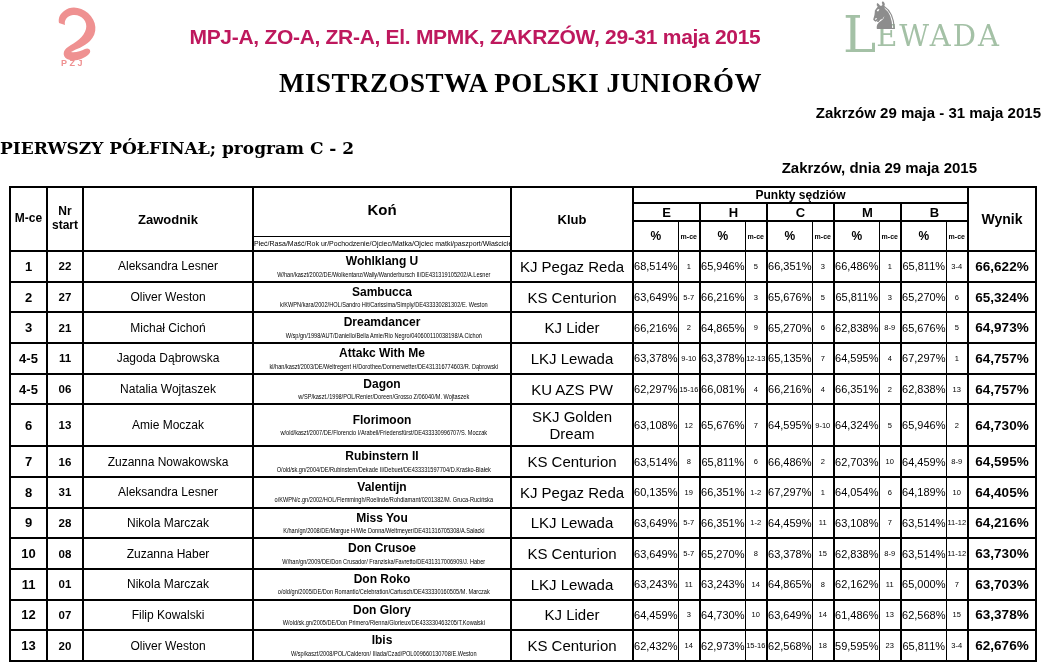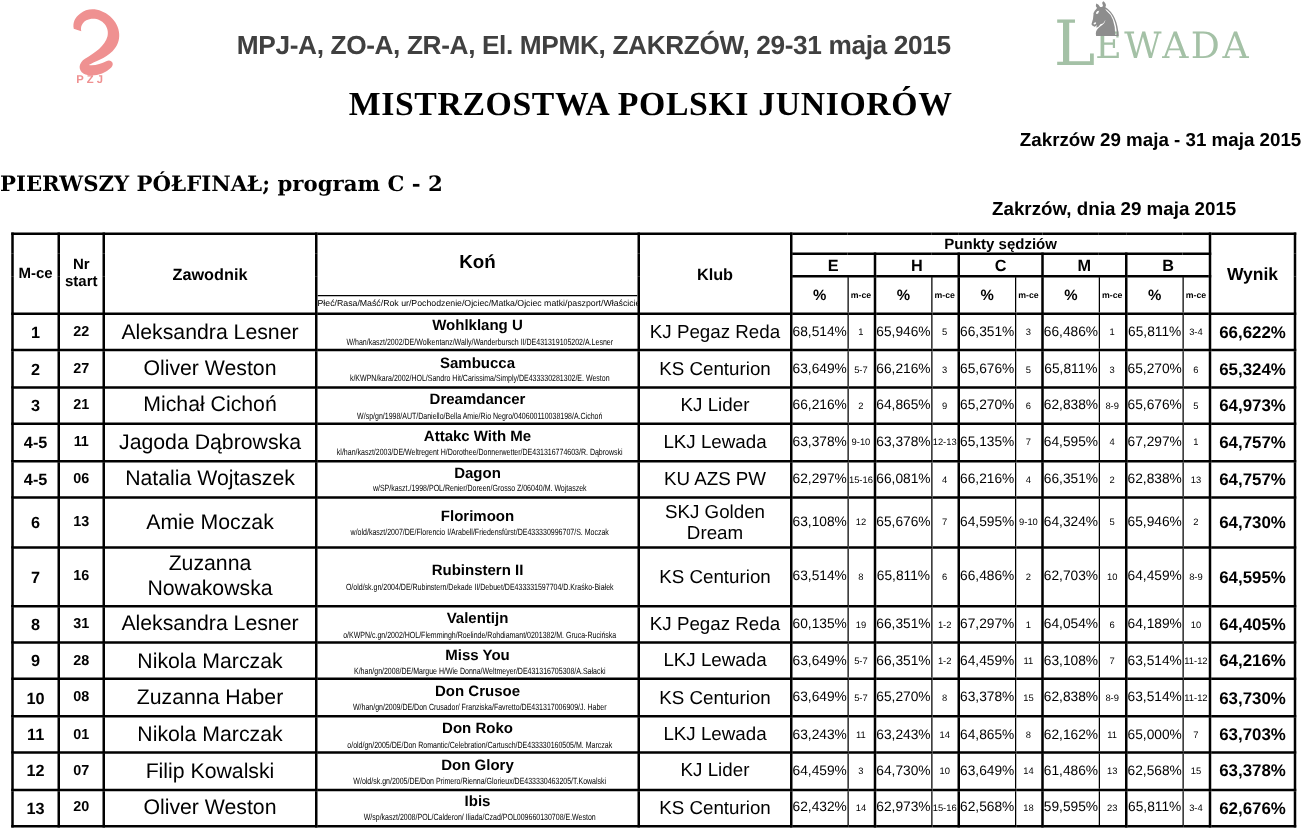--- a/index.html
+++ b/index.html
@@ -1,36 +1,36 @@
 <!DOCTYPE html>
 <html><head>
 <meta charset="utf-8">
 <style>
   * { margin:0; padding:0; box-sizing:border-box; }
   html,body { width:1041px; height:664px; }
   body { background:#fff; font-family:"Liberation Sans",sans-serif; position:relative; overflow:hidden; color:#000; }
 
   
   .event-line { position:absolute; left:125px; top:25px; width:700px; text-align:center;
-    font-size:21px; font-weight:bold; color:#404040; letter-spacing:-0.3px; white-space:nowrap; }
+    font-size:21px; font-weight:bold; color:#be185d; letter-spacing:-0.3px; white-space:nowrap; }
   .pzj { position:absolute; left:30px; top:4px; width:86px; height:66px; }
   .pzj svg { display:block; }
   .lewada { position:absolute; left:843px; top:6px; width:195px; height:58px;
     color:#a4c1a6; font-family:"DejaVu Serif",serif; white-space:nowrap; }
   .lewada .horse { position:absolute; left:24px; top:-12px; font-size:38px; color:#8d8d8d;
     font-family:"DejaVu Sans",sans-serif; z-index:2; }
   .lewada .big-l { font-size:50px; line-height:58px; vertical-align:-6px; }
   .lewada .rest { font-size:29px; letter-spacing:2px; }
   .title { position:absolute; top:68px; left:0; width:1041px; text-align:center;
     font-family:Liberation Serif, serif; font-weight:bold; font-size:27px; letter-spacing:0.5px; }
   .subtitle { position:absolute; top:104px; left:0; width:1041px; text-align:right;
     font-size:15px; font-weight:bold; }
   .program { position:absolute; top:138px; left:0; width:1041px; text-align:left;
     font-family:"DejaVu Serif",serif; font-weight:bold; font-size:17px; }
-  .dateline { position:absolute; top:159px; right:52px; font-size:15px; font-weight:bold; }
+  .dateline { position:absolute; top:159px; right:64px; font-size:15px; font-weight:bold; }
 
   
   table.results { position:absolute; left:9px; top:186px; width:1026px; height:476px;
     border-collapse:collapse; table-layout:fixed; }
   .results th, .results td { border:2px solid #000; padding:0; text-align:center;
     vertical-align:middle; overflow:hidden; }
   .h-punkty { font-size:12px; height:14px; }
   .h-judge  { font-size:13px; height:18px; }
   .h-pct    { font-size:12px; height:30px; }
   .h-mcesub { font-size:7px; font-weight:bold; }
@@ -39,21 +39,21 @@
   .h-wynik { font-size:14px; }
   .h-kon { position:relative; }
   .kon-title { position:absolute; top:13px; left:0; right:0; font-size:15px; font-weight:bold; }
   .kon-note { position:absolute; bottom:0; left:0; right:0; border-top:1px solid #000;
     font-size:7px; font-weight:normal; padding:3px 0 3px; white-space:nowrap; }
   .thin-r { border-right-width:1px !important; }
   .thin-l { border-left-width:1px !important; }
 
   .d-mce   { font-size:13px; font-weight:bold; }
   .d-nr    { font-size:11.5px; font-weight:bold; }
-  .d-rider { font-size:17px; vertical-align:bottom; padding-bottom:6px; }
+  .d-rider { font-size:12px; vertical-align:bottom; padding-bottom:6px; }
   .d-club  { font-size:15px; vertical-align:bottom; padding-bottom:6px; }
   .d-horse { text-align:left; vertical-align:top; padding:1px 0 0 4px; }
   .horse-name { font-size:12px; font-weight:bold; line-height:1.2; white-space:nowrap; }
   .horse-pedigree { font-size:7.2px; transform:scaleX(0.78); transform-origin:0 50%;
     width:130%; white-space:nowrap; margin-top:1px; }
   .d-pct    { font-size:11px; }
   .d-mcesub { font-size:7.5px; }
   .d-wynik  { font-size:13.5px; font-weight:bold;border-radius:12px; }
 </style>
 </head>

